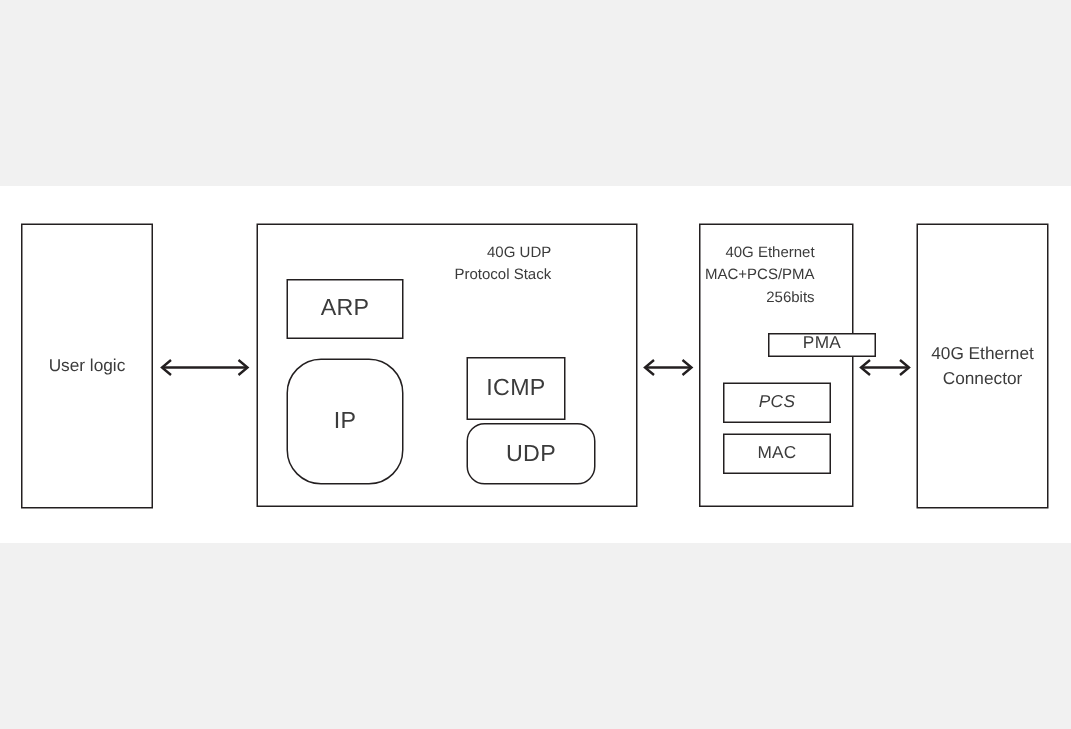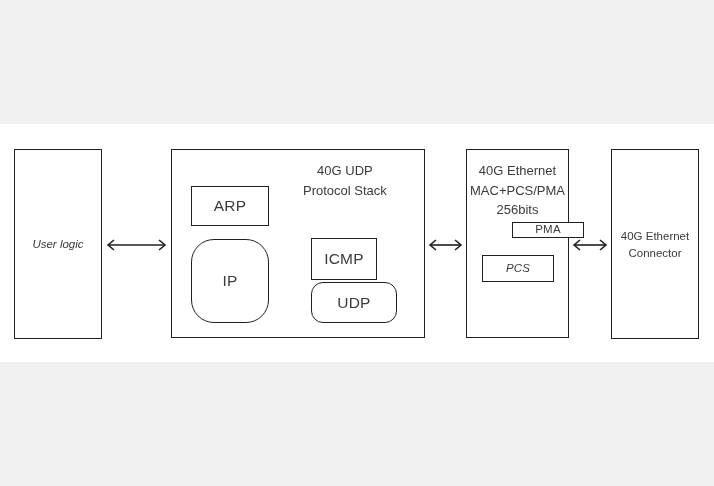--- a/index.html
+++ b/index.html
@@ -51,34 +51,34 @@
     position: absolute;
     left: 0;
     right: 0;
     text-align: center;
     font-size: 11.5px;
     color: #3b3b3b;
     line-height: 1.45;
   }
   .corner-label {
     position: absolute;
-    font-size: 13px;
+    font-size: 10px;
     color: #3b3b3b;
     line-height: 1.5;
     white-space: pre-line;
-    text-align: center;
+    text-align: right;
   }
 
   
   #block-user-logic   { left: 14px;  top: 149px; width: 88px;  height: 190px; }
   #block-udp-stack    { left: 171px; top: 149px; width: 254px; height: 189px; }
   #block-eth-mac      { left: 466px; top: 149px; width: 103px; height: 189px; }
   #block-eth-conn     { left: 611px; top: 149px; width: 88px;  height: 190px; }
 
-  #label-user-logic   { top: 236px; font-style: italic; }
+  #label-user-logic   { top: 236px; }
   #label-eth-conn     { top: 228px; }
 
   #label-udp-stack    { left: 303px; top: 161px; }
   #label-eth-mac      { left: 470px; top: 161px; }
 
   
   #sub-arp  { left: 191px; top: 186px; width: 78px; height: 40px; }
   #sub-ip   { left: 191px; top: 239px; width: 78px; height: 84px; border-radius: 23px; }
   #sub-icmp { left: 311px; top: 238px; width: 66px; height: 42px; }
   #sub-udp  { left: 311px; top: 282px; width: 86px; height: 41px; border-radius: 12px; }
@@ -149,20 +149,23 @@
   <div class="corner-label" id="label-eth-mac">40G Ethernet
 MAC+PCS/PMA
 256bits</div>
 
   <div class="subbox" id="sub-pma">
     <span class="subbox-label">PMA</span>
   </div>
   <div class="subbox" id="sub-pcs">
     <span class="subbox-label">PCS</span>
   </div>
+  <div class="subbox" id="sub-mac">
+    <span class="subbox-label">MAC</span>
+  </div>
 
   <div class="arrow" id="arrow-3">
     <svg viewBox="0 0 42 22" preserveAspectRatio="none" aria-hidden="true">
       <line x1="6" y1="11" x2="36" y2="11" stroke="#231f20" stroke-width="1.6"></line>
       <polyline points="11,6 5,11 11,16" fill="none" stroke="#231f20" stroke-width="1.6" stroke-linejoin="miter"></polyline>
       <polyline points="31,6 37,11 31,16" fill="none" stroke="#231f20" stroke-width="1.6" stroke-linejoin="miter"></polyline>
     </svg>
   </div>
 
   <div class="block" id="block-eth-conn"></div>

